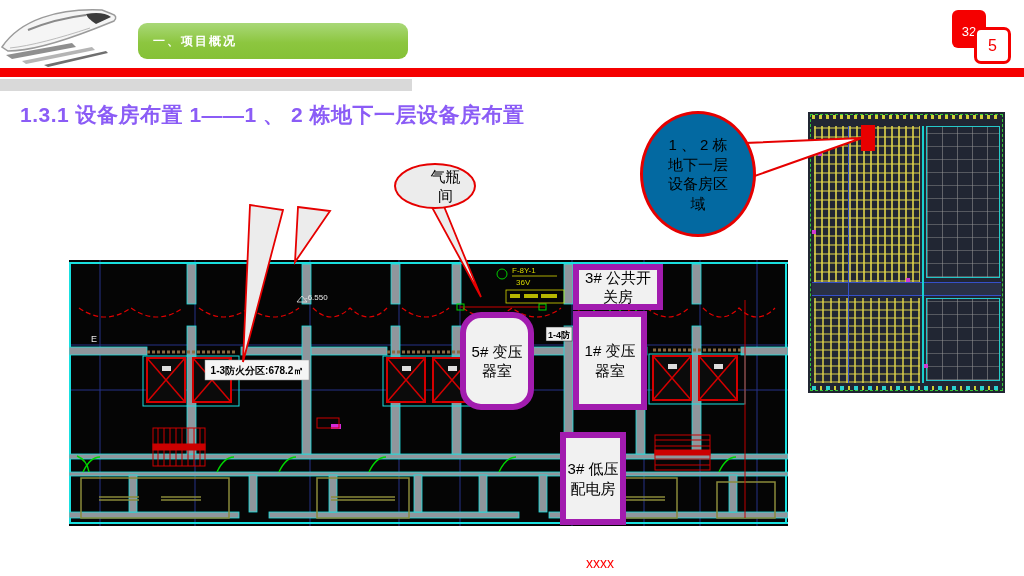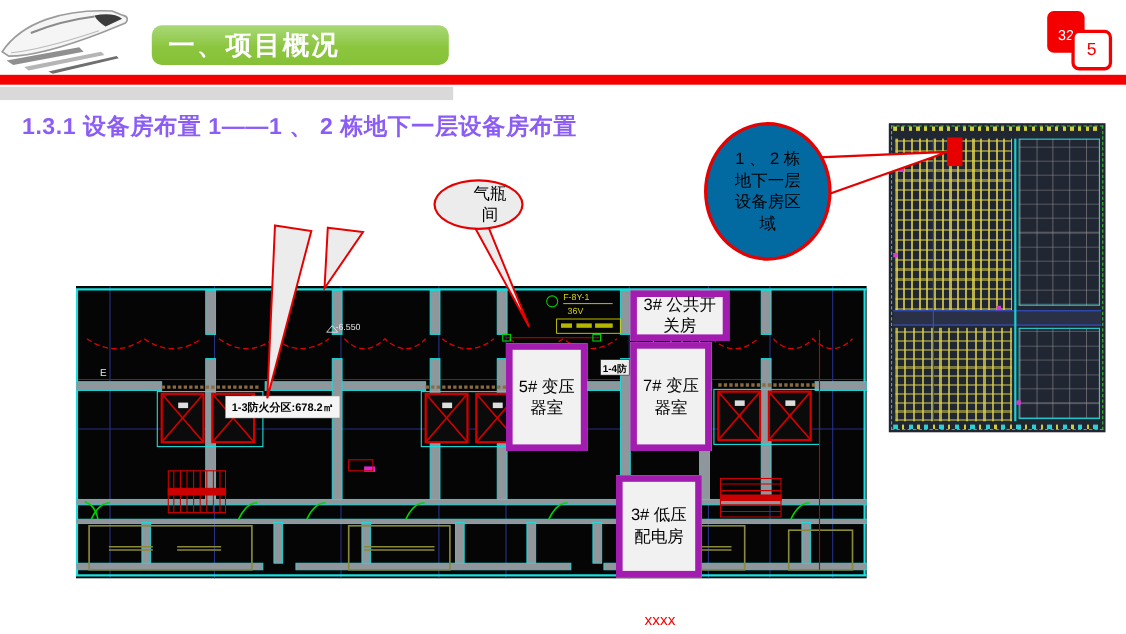--- a/index.html
+++ b/index.html
@@ -5,21 +5,21 @@
   * { margin:0; padding:0; box-sizing:border-box; }
   body { font-family:"Liberation Sans", sans-serif; background:#fff; }
   .slide { position:relative; width:1024px; height:576px; background:#ffffff; overflow:hidden; }
 
   
   .train { position:absolute; left:0; top:2px; width:140px; height:68px; }
   .banner {
     position:absolute; left:138px; top:23px; width:270px; height:36px;
     background:linear-gradient(180deg,#a9d878 0%, #8cc63f 55%, #85c136 100%);
     border-radius:9px; display:flex; align-items:center; padding-left:15px;
-    color:#fff; font-size:24px; font-weight:bold; letter-spacing:2px;
+    color:#fff; font-size:12px; font-weight:bold; letter-spacing:2px;
   }
   .red-bar { position:absolute; left:0; top:68px; width:1024px; height:9px; background:#f50000; }
   .gray-bar { position:absolute; left:0; top:79px; width:412px; height:12px; background:#d9d9d9; }
   .badge-back {
     position:absolute; left:952px; top:10px; width:34px; height:38px;
     background:#f50000; border-radius:6px; color:#fff; font-size:13px;
     display:flex; justify-content:center; align-items:flex-start; padding-top:14px; z-index:1;
   }
   .badge-front {
     position:absolute; left:974px; top:27px; width:37px; height:37px;
@@ -85,25 +85,25 @@
   .co-region span { width:66px; }
 
   
   .room-box {
     position:absolute; background:#f1f1f1; border:6px solid #a21caf;
     display:flex; align-items:center; justify-content:center; text-align:center;
     color:#000; font-size:15px; line-height:1.3; z-index:3;
   }
   .rb-switch { left:573px; top:264px; width:90px; height:46px; }
   .rb-switch span { width:80px; }
-  .rb-t5 { left:460px; top:312px; width:74px; height:98px; }
+  .rb-t5 { left:460px; top:312px; width:74px; height:98px;border-radius:21px; }
   .rb-t5 span { width:60px; }
   .rb-t6 { left:573px; top:311px; width:74px; height:99px; }
   .rb-t6 span { width:60px; }
-  .rb-lv { left:560px; top:432px; width:78px; height:93px; }
+  .rb-lv { left:560px; top:432px; width:66px; height:93px;justify-content:flex-end; }
   .rb-lv span { width:62px; }
 
   .footer-x { position:absolute; left:570px; top:555px; width:60px; text-align:center;
     color:#ff0000; font-size:14px; z-index:3; }
 </style>
 </head>
 <body>
 
 <div class="slide">
 
@@ -361,21 +361,21 @@
     <span>1 、 2 栋地下一层设备房区 域</span>
   </div>
 
   <div class="room-box rb-switch">
     <span>3# 公共开关房</span>
   </div>
   <div class="room-box rb-t5">
     <span>5# 变压器室</span>
   </div>
   <div class="room-box rb-t6">
-    <span>7# 变压器室</span>
+    <span>1# 变压器室</span>
   </div>
   <div class="room-box rb-lv">
     <span>3# 低压配电房</span>
   </div>
 
   <div class="footer-x">xxxx</div>
 
 </div>
 
 </body></html>

